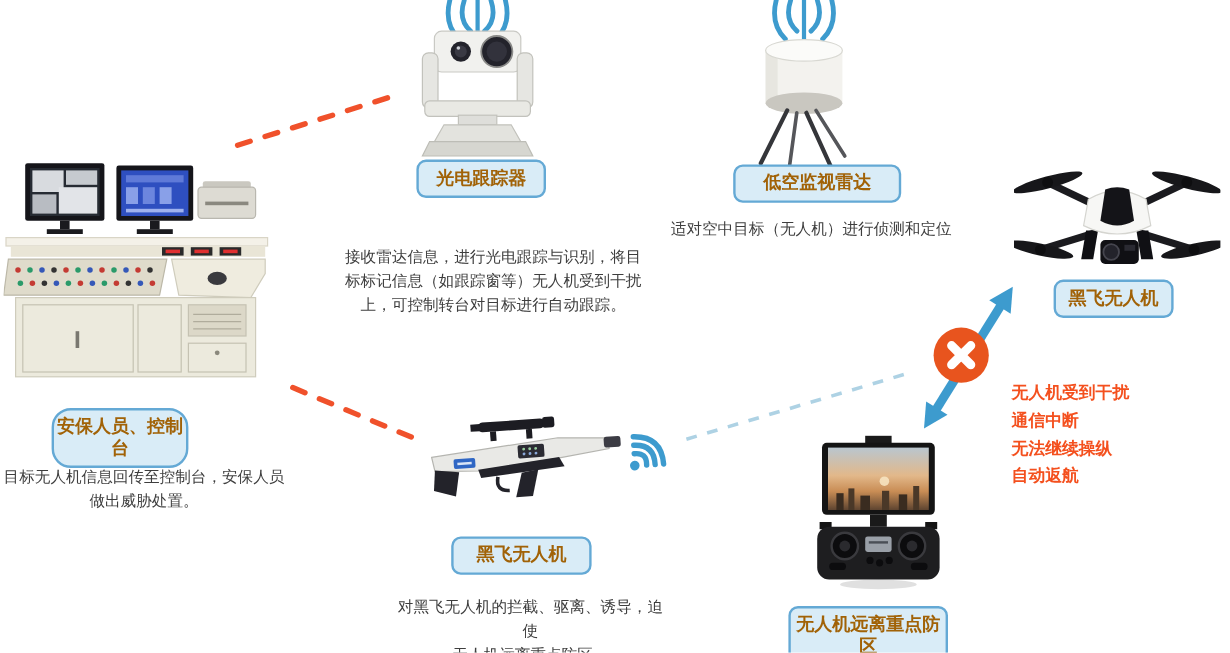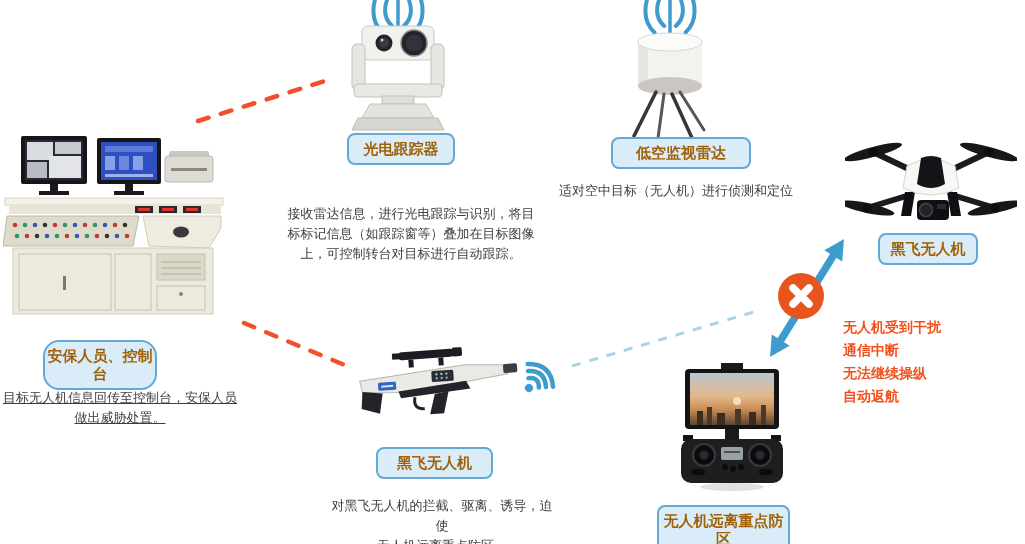--- a/index.html
+++ b/index.html
@@ -27,21 +27,21 @@
   .c-dash-b{stroke:var(--dash_lightblue,#aed2e4);fill:none;}
   .f-alert{fill:var(--alert_orange,#e8541e);}
   
   .l-console{left:43px;top:340px;width:114px;border-radius:16px;}
   .l-tracker{left:347px;top:133px;width:108px;}
   .l-radar{left:611px;top:137px;width:140px;}
   .l-drone{left:878px;top:233px;width:100px;}
   .l-gun{left:376px;top:447px;width:117px;}
   .l-operator{left:657px;top:505px;width:133px;}
   
-  .d-console{left:0px;top:388px;width:240px;text-decoration:underline;}
+  .d-console{left:0px;top:388px;width:240px;}
   .d-tracker{left:281px;top:176px;width:260px;margin-top:28px;}
   .d-radar{left:556px;top:181px;width:240px;}
   .d-gun{left:326px;top:496px;width:232px;}
   
   .i-console{left:3px;top:126px;width:222px;height:192px;}
   .i-tracker{left:338px;top:0px;width:122px;height:132px;}
   .i-radar{left:600px;top:0px;width:132px;height:140px;}
   .i-drone{left:845px;top:132px;width:172px;height:102px;}
   .i-gun{left:348px;top:342px;width:172px;height:82px;}
   .i-wifi{left:515px;top:342px;width:55px;height:60px;}
@@ -320,21 +320,21 @@
   <div class="label l-drone">黑飞无人机</div>
   <div class="label l-gun">黑飞无人机</div>
   <div class="label l-operator">无人机远离重点防区</div>
 
   <div class="desc d-console">
     <div>目标无人机信息回传至控制台，安保人员</div>
     <div>做出威胁处置。</div>
   </div>
   <div class="desc d-tracker">
     <div>接收雷达信息，进行光电跟踪与识别，将目</div>
-    <div>标标记信息（如跟踪窗等）叠加在目标图像</div>
+    <div>标标记信息（如跟踪窗等）无人机受到干扰</div>
     <div>上，可控制转台对目标进行自动跟踪。</div>
   </div>
   <div class="desc d-radar nowrap">
     <div>适对空中目标（无人机）进行侦测和定位</div>
   </div>
   <div class="desc d-gun">
     <div>对黑飞无人机的拦截、驱离、诱导，迫使</div>
     <div>无人机远离重点防区。</div>
   </div>
 

